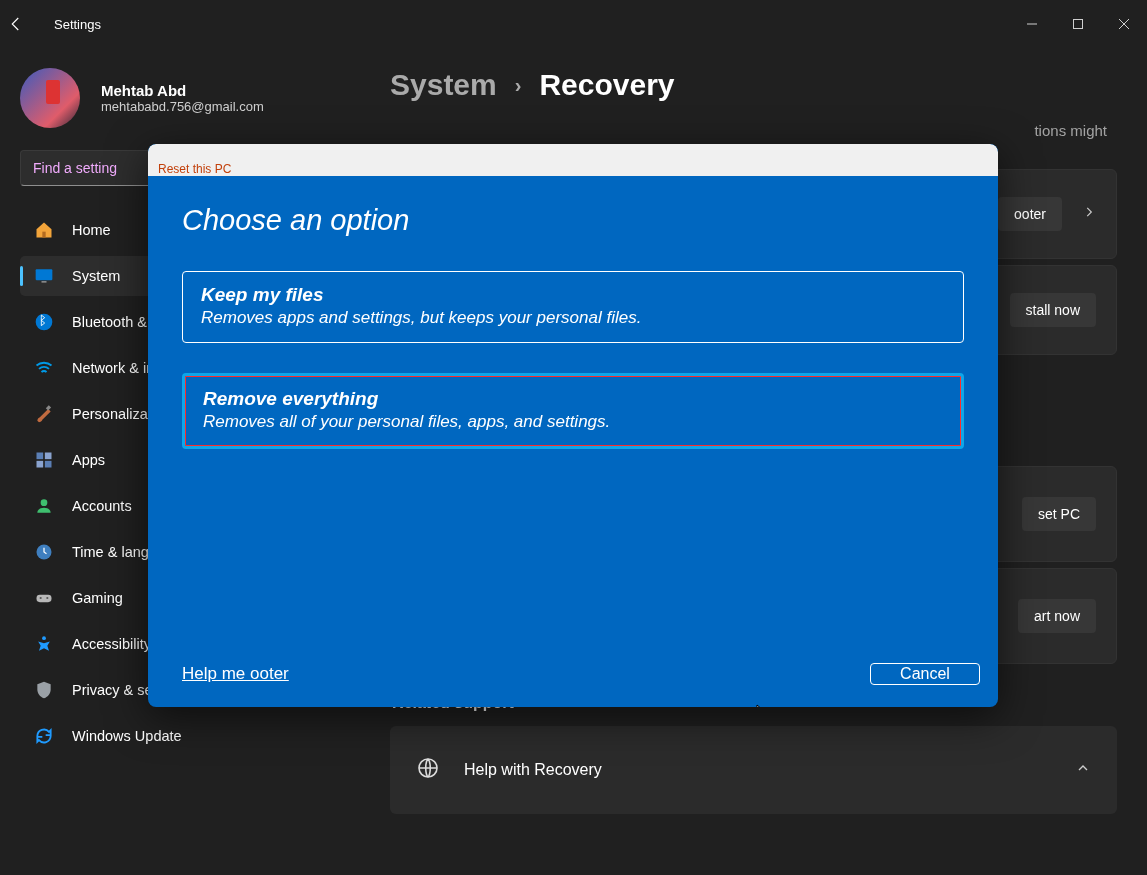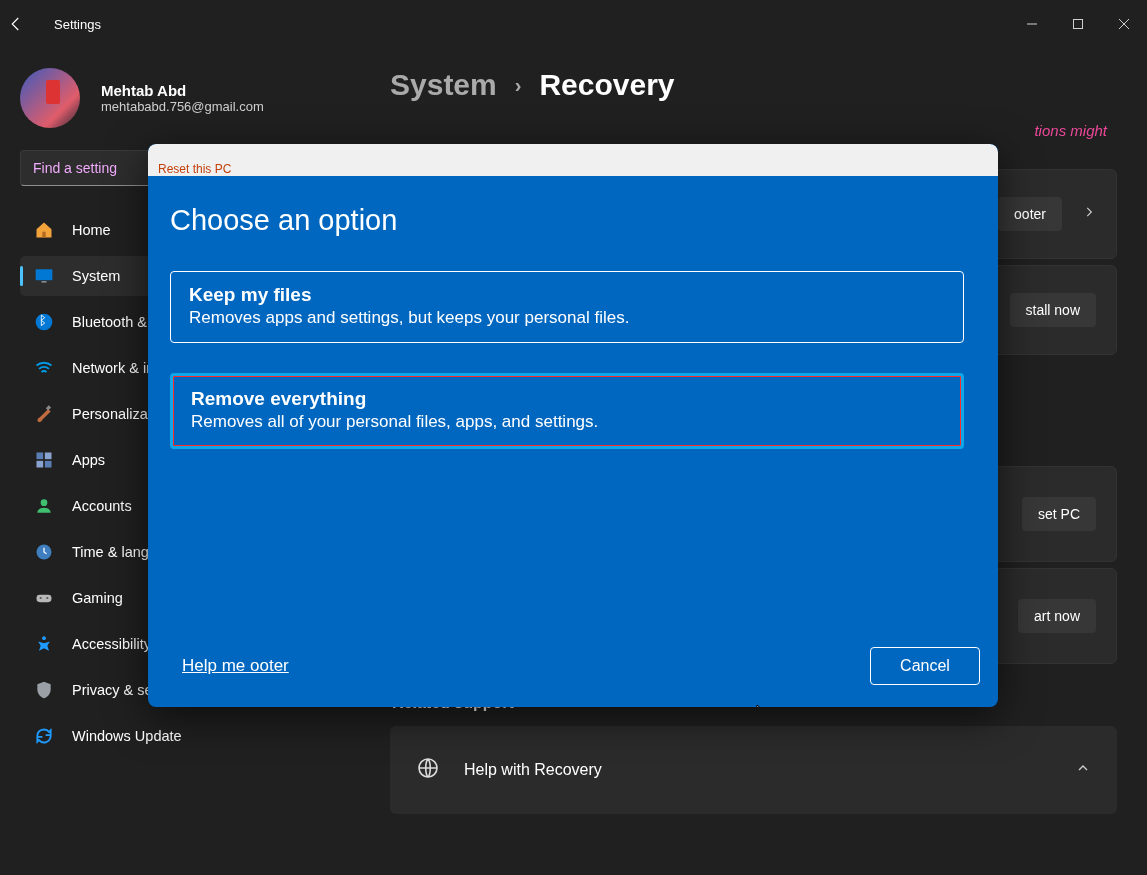--- a/index.html
+++ b/index.html
@@ -72,21 +72,21 @@
   .nav-item.selected::before {
     content:""; position:absolute; left:0; top:10px; bottom:10px;
     width:3px; background:#4cc2ff; border-radius:2px;
   }
   .nav-icon { width:20px; height:20px; display:flex;align-items:center;justify-content:center;}
 
   
   .breadcrumb { display:flex; align-items:center; gap:18px; font-size:30px; font-weight:600; margin-bottom:20px;}
   .breadcrumb .parent { color:#aaa; font-weight:600;}
   .breadcrumb .sep { color:#aaa; font-size:20px;}
-  .info-line { font-size:15px; color:#ec4899; margin-bottom:30px;font-style:italic;}
+  .info-line { font-size:15px; color:#a3a3a3; margin-bottom:30px;}
 
   .card {
     background:#2b2b2b;
     border:1px solid #333;
     border-radius:6px;
     min-height:74px;
     display:flex;align-items:center;
     padding:0 20px;
     gap:20px;
     margin-bottom:6px;
@@ -123,21 +123,21 @@
     box-shadow:0 10px 40px rgba(0,0,0,.6);
     overflow:hidden;
   }
   .modal-titlebar {
     height:32px; background:#f0f0f0;
     color:#c2410c; font-size:12px;
     display:flex;align-items:flex-end;
     padding-left:10px;
     border-top-left-radius:8px;border-top-right-radius:8px;
   }
-  .modal-body { padding:28px 34px 0 22px; }
+  .modal-body { padding:28px 34px 0 34px;font-style:italic; }
   .modal-heading { font-size:29px; font-weight:400; margin-bottom:34px;}
   .option-card {
     border:1.5px solid #fff;
     border-radius:4px;
     padding:12px 18px 14px 18px;
     margin-bottom:30px;
   }
   .option-card.highlight {
     border:3px solid #0ea5e9;
     box-shadow:0 0 0 1px #ff2b2b inset;
@@ -146,21 +146,21 @@
   .option-title { font-size:19px; font-weight:700; }
   .option-desc  { font-size:17px; font-weight:400; margin-top:2px;}
   .modal-footer {
     position:absolute; left:34px; right:18px; bottom:22px;
     display:flex; align-items:center; justify-content:space-between;
   }
   .help-link { font-size:17px; text-decoration:underline; color:#fff;}
   .cancel-btn {
     border:1.5px solid #fff; border-radius:4px;
     background:transparent; color:#fff;
-    height:38px; width:110px; font-size:16px;
+    height:22px; width:110px; font-size:16px;
   }
   .cursor {
     position:absolute; left:608px; top:560px;
     width:14px;height:20px;
   }
 </style>
 </head>
 <body>
 
 <div class="titlebar">

